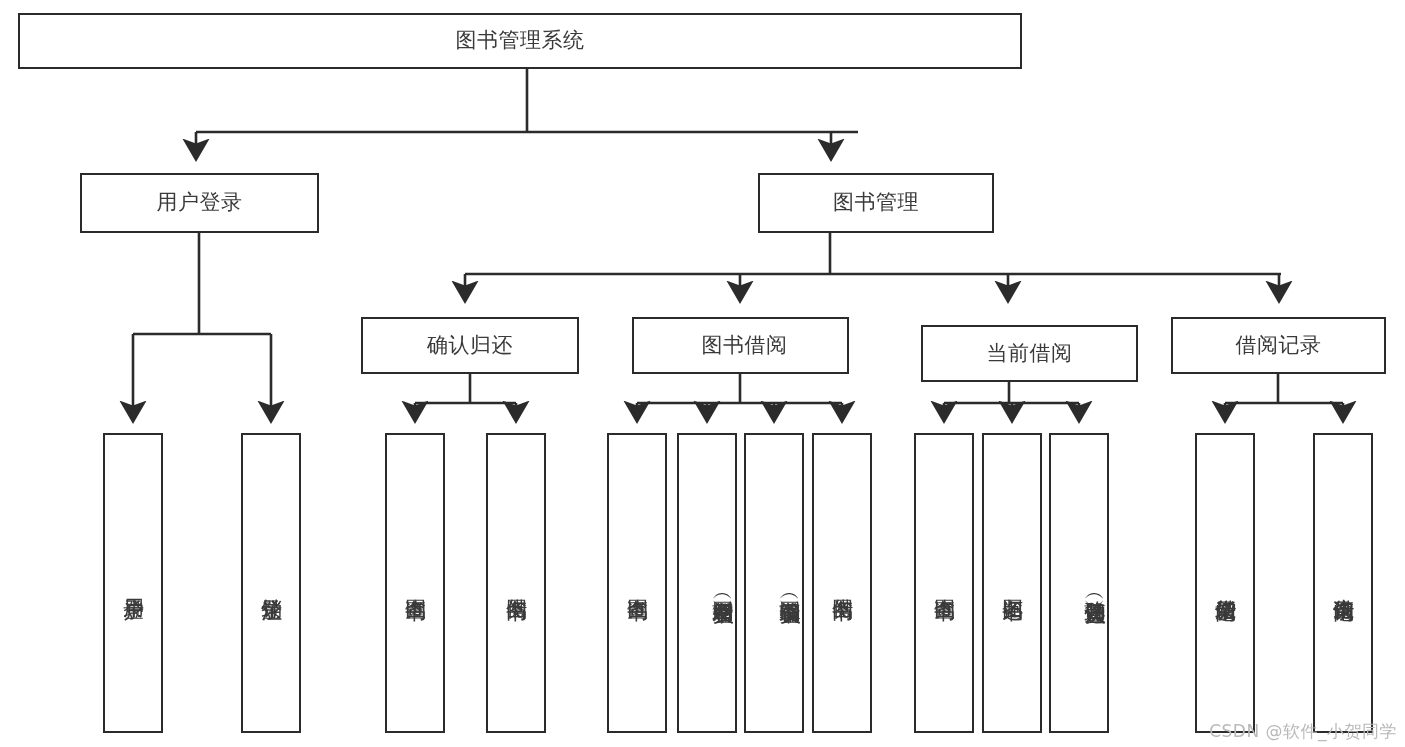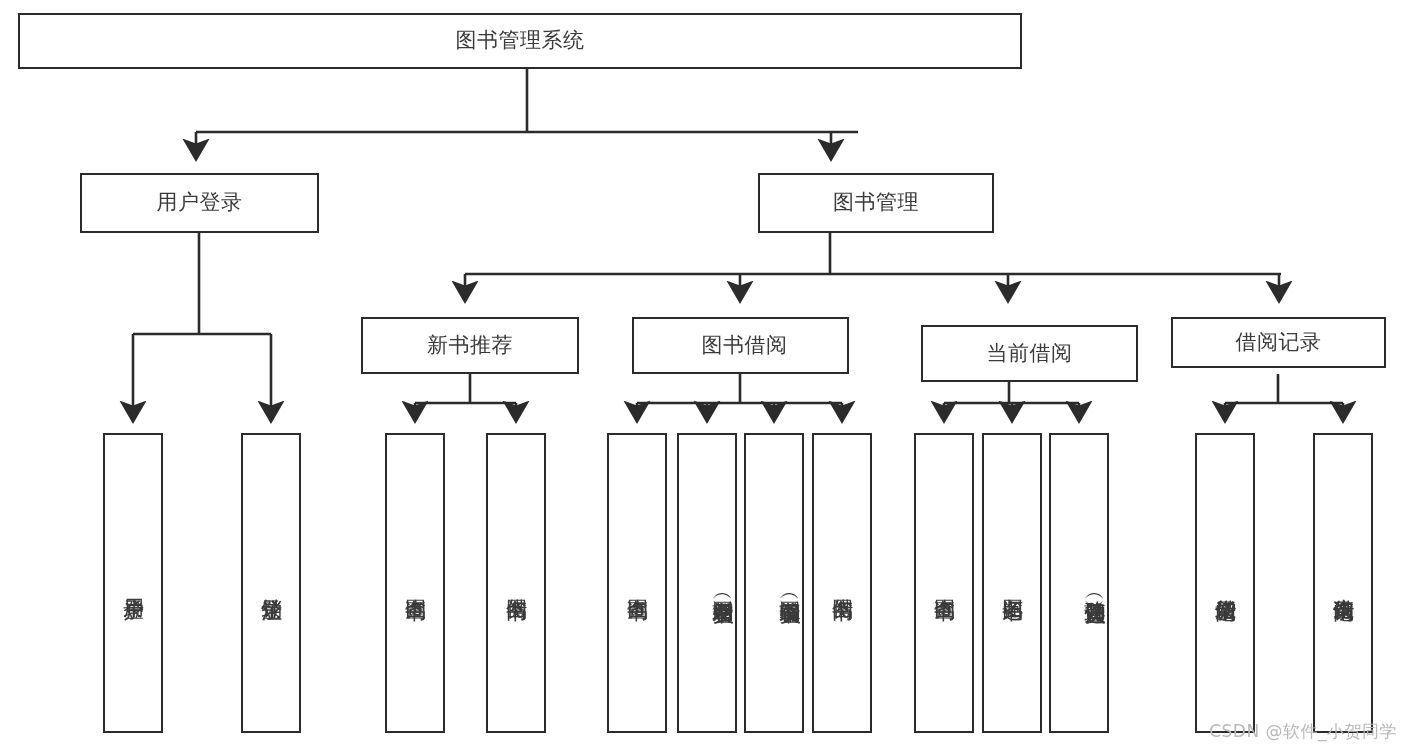--- a/index.html
+++ b/index.html
@@ -119,24 +119,24 @@
       <path d="M1225,403 L1225,420" marker-end="url(#arrow)"></path>
       <path d="M1343,403 L1343,420" marker-end="url(#arrow)"></path>
     </g>
   </svg>
 
   <div class="node horiz" style="left:18px; top:13px; width:1004px; height:56px;">图书管理系统</div>
 
   <div class="node horiz" style="left:80px; top:173px; width:239px; height:60px;">用户登录</div>
   <div class="node horiz" style="left:712px; top:173px; width:236px; height:60px;margin-left:46px;">图书管理</div>
 
-  <div class="node horiz" style="left:361px; top:317px; width:218px; height:57px;">新书推荐</div>
+  <div class="node horiz" style="left:361px; top:317px; width:218px; height:57px;">确认归还</div>
   <div class="node horiz" style="left:632px; top:317px; width:217px; height:57px;padding-left:8px;">图书借阅</div>
   <div class="node horiz" style="left:921px; top:317px; width:217px; height:57px;margin-top:8px;">当前借阅</div>
-  <div class="node horiz" style="left:1171px; top:317px; width:215px; height:51px;">借阅记录</div>
+  <div class="node horiz" style="left:1171px; top:317px; width:215px; height:57px;">借阅记录</div>
 
   <div class="node vert root-leaf" style="left:103px; top:433px; width:60px; height:300px;">用户登录</div>
   <div class="node vert root-leaf" style="left:241px; top:433px; width:60px; height:300px;">注销登录</div>
 
   <div class="node vert root-leaf" style="left:385px; top:433px; width:60px; height:300px;">查询图书</div>
   <div class="node vert root-leaf" style="left:486px; top:433px; width:60px; height:300px;">借阅图书</div>
 
   <div class="node vert root-leaf" style="left:607px; top:433px; width:60px; height:300px;">查询图书</div>
   <div class="node vert" style="left:677px; top:433px; width:60px; height:300px;">新增图书（管理员）</div>
   <div class="node vert" style="left:744px; top:433px; width:60px; height:300px;">编辑图书（管理员）</div>

